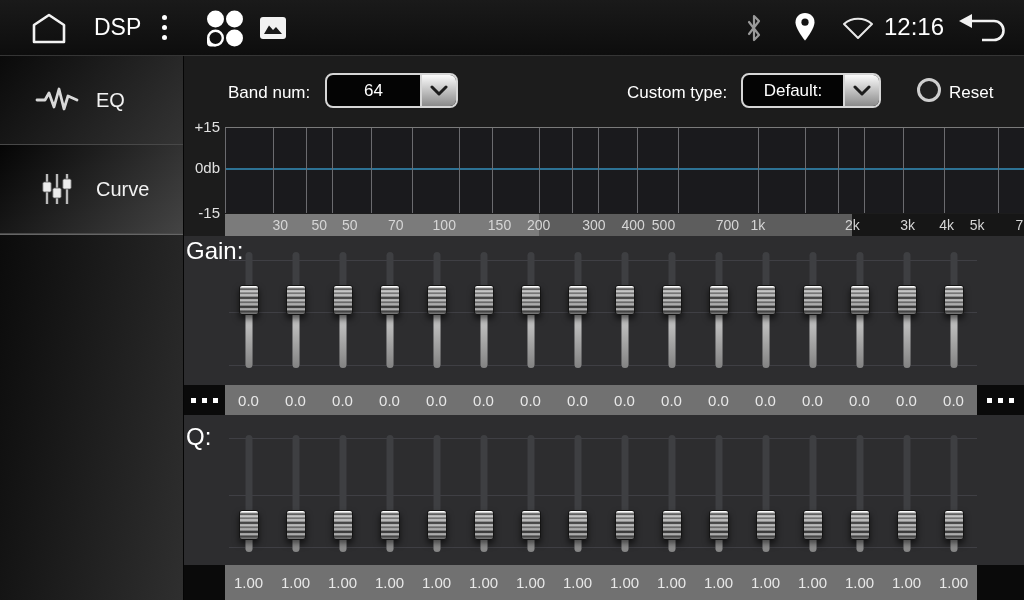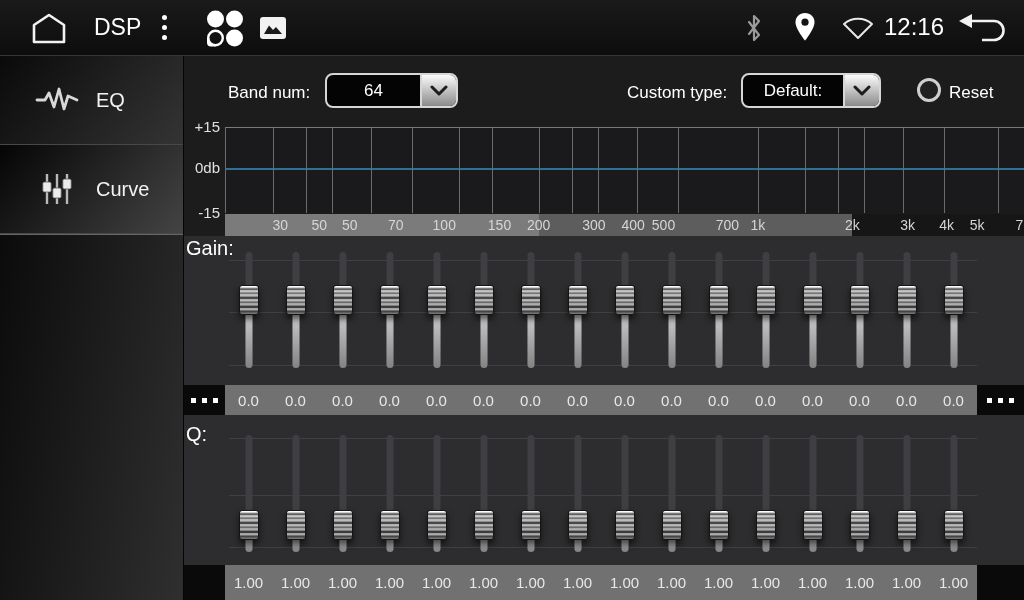--- a/index.html
+++ b/index.html
@@ -43,21 +43,21 @@
   .ylab { position:absolute; left:0; width:36px; height:18px; line-height:18px;
     text-align:right; color:#e0e0e0; font-size:15px; }
   .plot { position:absolute; left:41px; top:71px; width:799px; height:86px;
     background:#1a1a1d; border-top:1px solid #7a7a7a; border-left:1px solid #6b6b6f; }
   .vline { position:absolute; top:0; bottom:0; width:1px; background:#6b6b6f; }
   .zero-line { position:absolute; left:0; right:0; top:40px; height:2px; background:#2d7294; }
   .freq-axis { position:absolute; left:41px; top:158px; width:941px; height:22px; }
   .tick { position:absolute; top:50%; transform:translate(-50%,-50%); color:#d6d6d6; font-size:14px; white-space:nowrap; }
 
   
-  .row-label { position:absolute; color:#fff; font-size:20px; }
+  .row-label { position:absolute; color:#fff; font-size:24px; }
   .sliders { position:absolute; left:41px; width:752px; display:flex; }
   .slider { flex:0 0 47px; position:relative; cursor:pointer; }
   .trk { position:absolute; left:50%; transform:translateX(-50%); top:0; bottom:0; width:7px;
     background:#3e3f42; border-radius:4px; }
   .trk-low { position:absolute; left:50%; transform:translateX(-50%); bottom:0; width:7px;
     background:linear-gradient(#dedede,#828282); border-radius:4px; }
   .knob { position:absolute; left:50%; transform:translateX(-50%); width:20px; height:30px;
     border:1px solid #141414; border-radius:3px; box-shadow:0 4px 6px rgba(0,0,0,.6); z-index:2;
     background:
       repeating-linear-gradient(180deg, rgba(255,255,255,.30) 0 1px, rgba(15,15,15,.45) 2.5px 3.5px, rgba(255,255,255,.06) 4px 4.5px),

